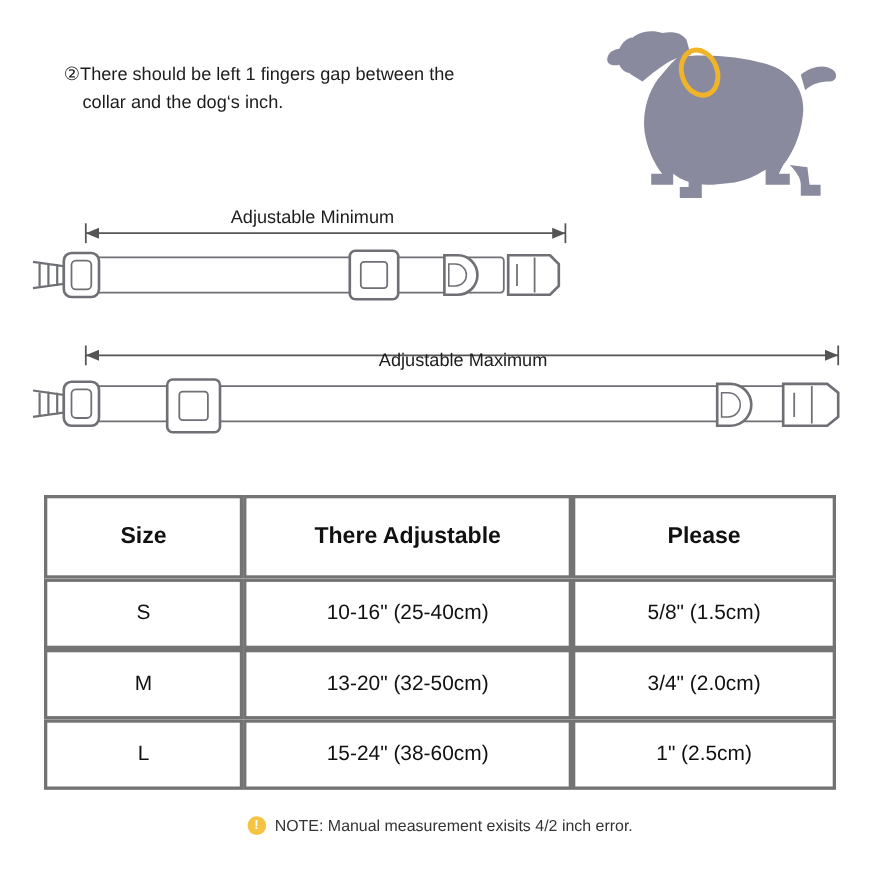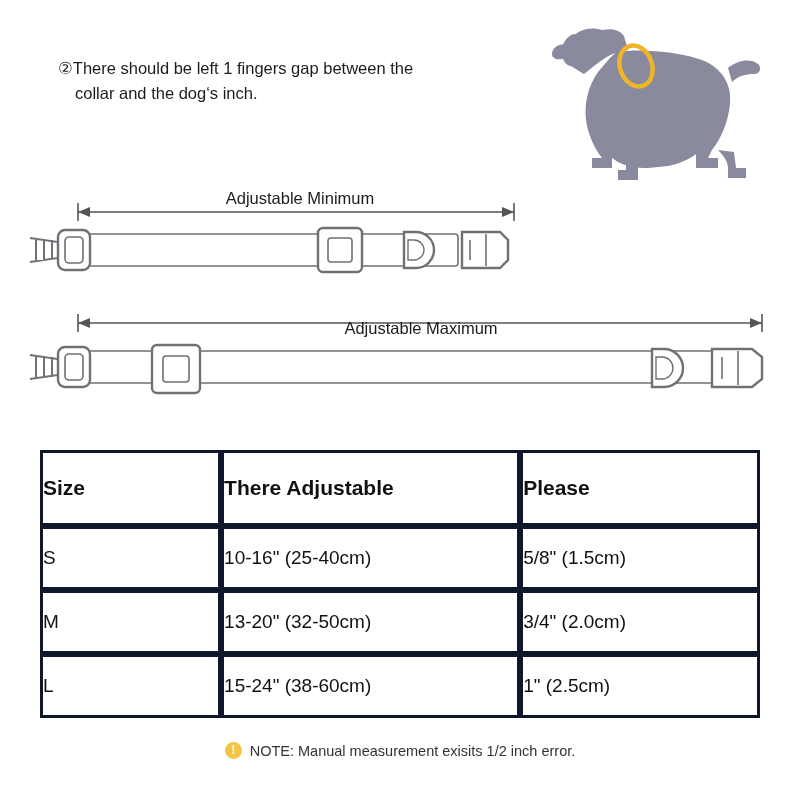--- a/index.html
+++ b/index.html
@@ -64,24 +64,24 @@
     position: absolute;
     left: 40px;
     top: 450px;
     width: 720px;
     border-collapse: separate;
     border-spacing: 0;
     background: #c9cbe8;
   }
   .size-table td, .size-table th {
     background: #ffffff;
-    text-align: left;
+    text-align: center;
     font-weight: normal;
     color: #111111;
-    border: 3px solid #0f172a;
+    border: 3px solid #737373;
   }
   .size-table th {
     font-size: 21px;
     font-weight: bold;
     height: 58px;
     padding: 6px 0;
   }
   .size-table td {
     font-size: 19px;
     height: 50px;
@@ -171,21 +171,21 @@
       <rect x="318" y="38" width="44" height="44" rx="5" fill="#ffffff" stroke-width="2.4"></rect>
       <rect x="328" y="48" width="24" height="24" rx="3" fill="#ffffff" stroke-width="1.6"></rect>
 
       <path d="M404 42 L416 42 A18 18 0 0 1 416 78 L404 78 Z" fill="#ffffff" stroke-width="2.4"></path>
       <path d="M408 50 L414 50 A10 10 0 0 1 414 70 L408 70 Z" fill="#ffffff" stroke-width="1.4"></path>
 
       <path d="M462 42 L500 42 L508 50 L508 70 L500 78 L462 78 Z" fill="#ffffff" stroke-width="2.4"></path>
       <path d="M470 50 L470 70 M486 44 L486 76" stroke-width="1.6"></path>
     </g>
   </svg>
-  <div class="dim-label" style="left:204px; top:-1px; width:192px;">Adjustable Minimum</div>
+  <div class="dim-label" style="left:188px; top:-1px; width:192px;">Adjustable Minimum</div>
 </div>
 
 <div class="collar-block collar-max">
   <svg width="800" height="110" viewBox="0 0 800 110" xmlns="http://www.w3.org/2000/svg">
     <g stroke="#6f7075" fill="none" stroke-width="1.6">
 
       <line x1="78" y1="28" x2="762" y2="28" stroke="#555"></line>
       <path d="M78 28 L90 23 L90 33 Z" fill="#555" stroke="none"></path>
       <path d="M762 28 L750 23 L750 33 Z" fill="#555" stroke="none"></path>
       <line x1="78" y1="19" x2="78" y2="37" stroke="#555"></line>
@@ -232,14 +232,14 @@
     <tr>
       <td>L</td>
       <td>15-24" (38-60cm)</td>
       <td>1" (2.5cm)</td>
     </tr>
   </tbody>
 </table>
 
 <div class="note-row">
   <span class="note-icon">!</span>
-  <span class="note-text">NOTE: Manual measurement exisits  1/2 inch error.</span>
+  <span class="note-text">NOTE: Manual measurement exisits  4/2 inch error.</span>
 </div>
 
 </body></html>

